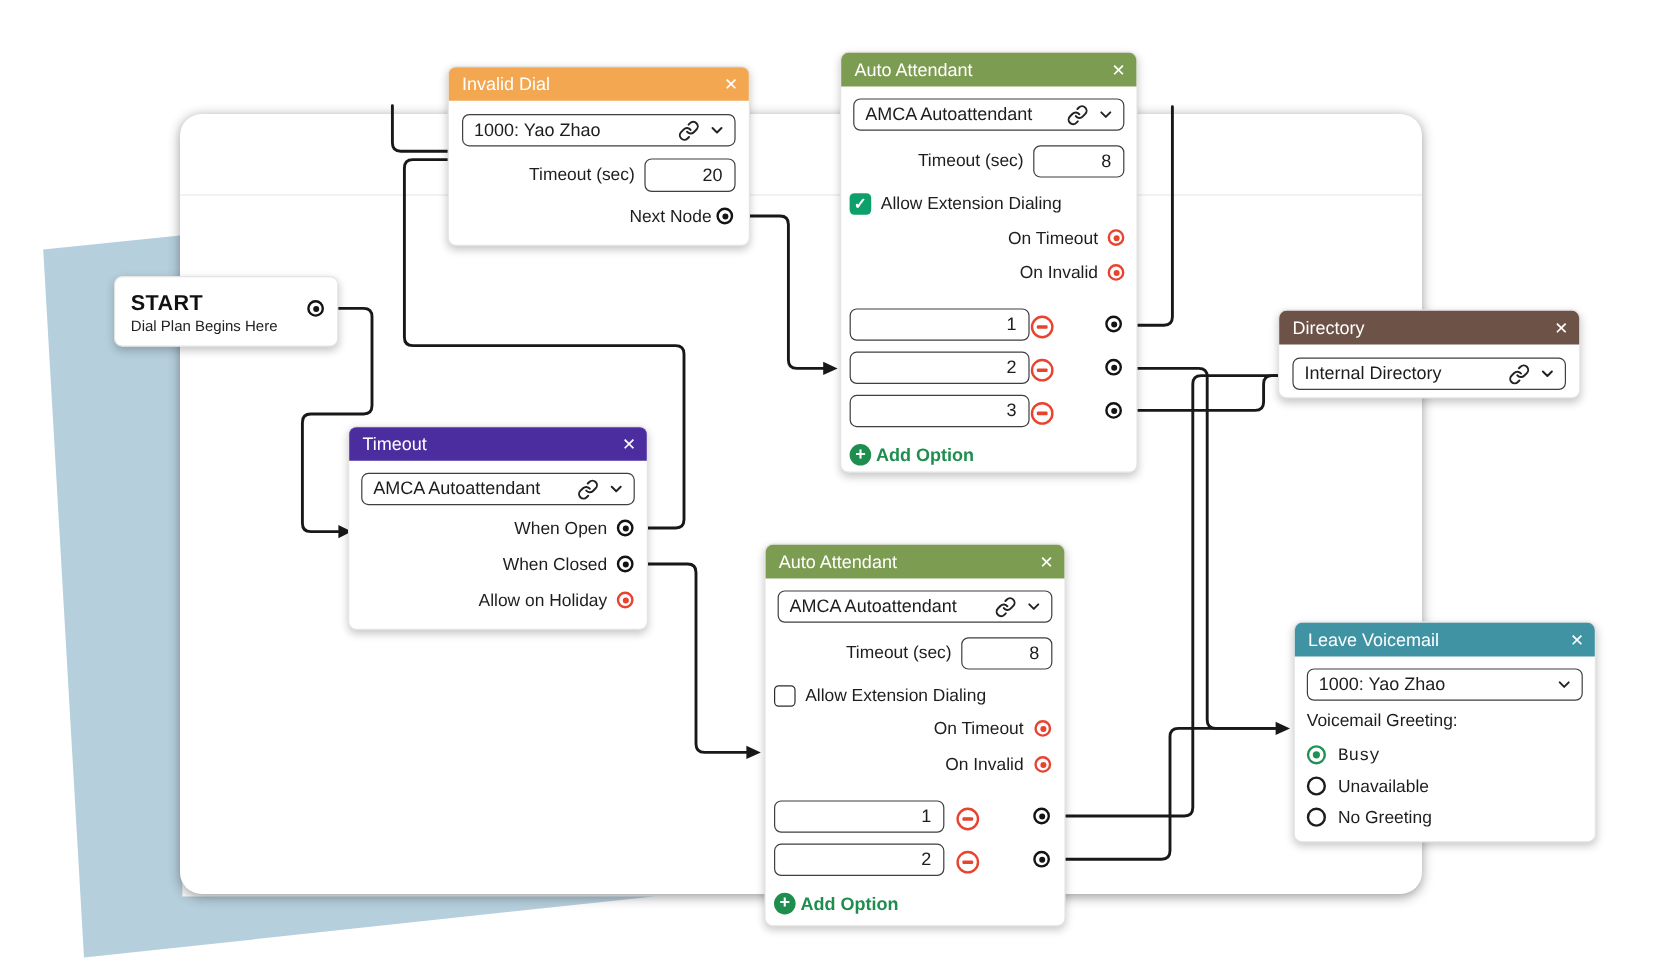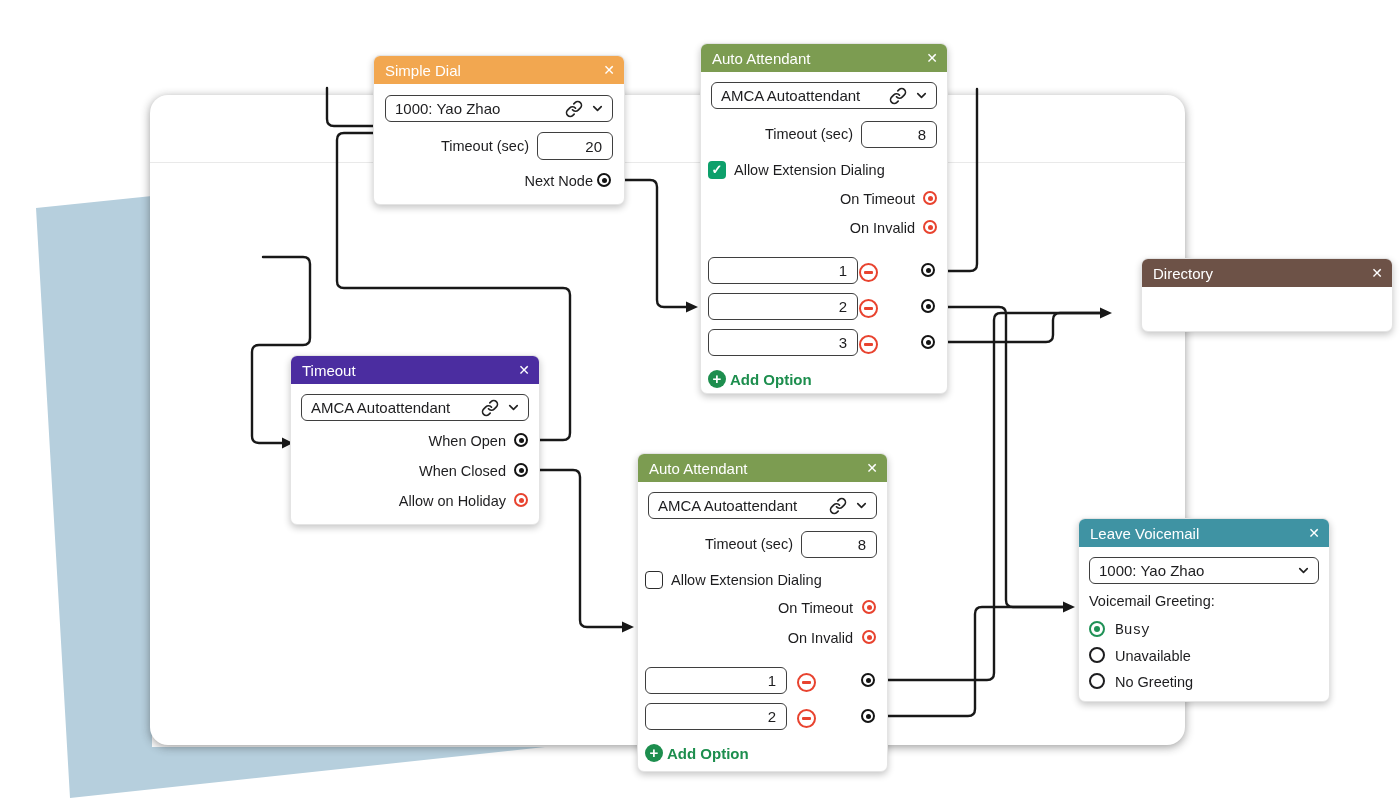--- a/index.html
+++ b/index.html
@@ -77,24 +77,29 @@
     <polygon points="622,621.4 622,632.6 634,627" fill="#181818" stroke="none"></polygon>
     <path d="M929 271 H970 Q977 271 977 264 V89"></path>
     <path d="M929 307 H999 Q1006 307 1006 314 V600 Q1006 607 1013 607 H1063"></path>
     <path d="M929 342 H1046 Q1053 342 1053 335 V320 Q1053 313 1060 313 H1100"></path>
     <path d="M869 680 H987 Q994 680 994 673 V320 Q994 313 1001 313 H1100"></path>
     <polygon points="1100,307.4 1100,318.6 1112,313" fill="#181818" stroke="none"></polygon>
     <path d="M869 716 H968 Q975 716 975 709 V614 Q975 607 982 607 H1063"></path>
     <polygon points="1063,601.4 1063,612.6 1075,607" fill="#181818" stroke="none"></polygon>
   </svg>
 
+  <div class="card" style="left:95px;top:230px;width:185px;height:57px;">
+    <div class="start-title">START</div>
+    <div class="start-sub">Dial Plan Begins Here</div>
+    <span class="port" style="left:160px;top:19px;"></span>
+  </div>
 
   <div class="card" style="left:373px;top:55px;width:250px;height:148px;">
     <div class="hdr hdr-orange">
-      <span>Simple Dial</span>
+      <span>Invalid Dial</span>
       <span class="close">✕</span>
     </div>
     <div class="sel" style="left:11px;top:39px;width:228px;height:27px;">
       <span class="txt">1000: Yao Zhao</span>
       <span class="ico">
         <svg width="18" height="18" viewBox="0 0 24 24" stroke="#222" stroke-width="2.2" fill="none" stroke-linecap="round">
           <path d="M10 13a5 5 0 0 0 7.54.54l3-3a5 5 0 0 0-7.07-7.07l-1.72 1.71"></path>
           <path d="M14 11a5 5 0 0 0-7.54-.54l-3 3a5 5 0 0 0 7.07 7.07l1.71-1.71"></path>
         </svg>
         </span>
@@ -176,24 +181,38 @@
         </span>
     </div>
     <div class="lbl" style="left:0;right:33px;top:75px;line-height:20px;">When Open</div>
     <span class="port" style="left:223px;top:77px;"></span>
     <div class="lbl" style="left:0;right:33px;top:105px;line-height:20px;">When Closed</div>
     <span class="port" style="left:223px;top:107px;"></span>
     <div class="lbl" style="left:0;right:33px;top:135px;line-height:20px;">Allow on Holiday</div>
     <span class="port red" style="left:223px;top:137px;"></span>
   </div>
 
-  <div class="card" style="left:1141px;top:258px;width:250px;height:72px;">
+  <div class="card" style="left:1065px;top:258px;width:250px;height:72px;">
     <div class="hdr hdr-brown">
       <span>Directory</span>
       <span class="close">✕</span>
+    </div>
+    <div class="sel" style="left:11px;top:39px;width:228px;height:27px;">
+      <span class="txt">Internal Directory</span>
+      <span class="ico">
+        <svg width="18" height="18" viewBox="0 0 24 24" stroke="#222" stroke-width="2.2" fill="none" stroke-linecap="round">
+          <path d="M10 13a5 5 0 0 0 7.54.54l3-3a5 5 0 0 0-7.07-7.07l-1.72 1.71"></path>
+          <path d="M14 11a5 5 0 0 0-7.54-.54l-3 3a5 5 0 0 0 7.07 7.07l1.71-1.71"></path>
+        </svg>
+        </span>
+      <span class="ico">
+        <svg width="15" height="15" viewBox="0 0 24 24" stroke="#222" stroke-width="2.6" fill="none" stroke-linecap="round" stroke-linejoin="round">
+          <polyline points="6 9 12 15 18 9"></polyline>
+          </svg>
+        </span>
     </div>
   </div>
 
   <div class="card" style="left:637px;top:453px;width:249px;height:317px;">
     <div class="hdr hdr-green">
       <span>Auto Attendant</span>
       <span class="close">✕</span>
     </div>
     <div class="sel" style="left:10px;top:38px;width:229px;height:27px;">
       <span class="txt">AMCA Autoattendant</span>

